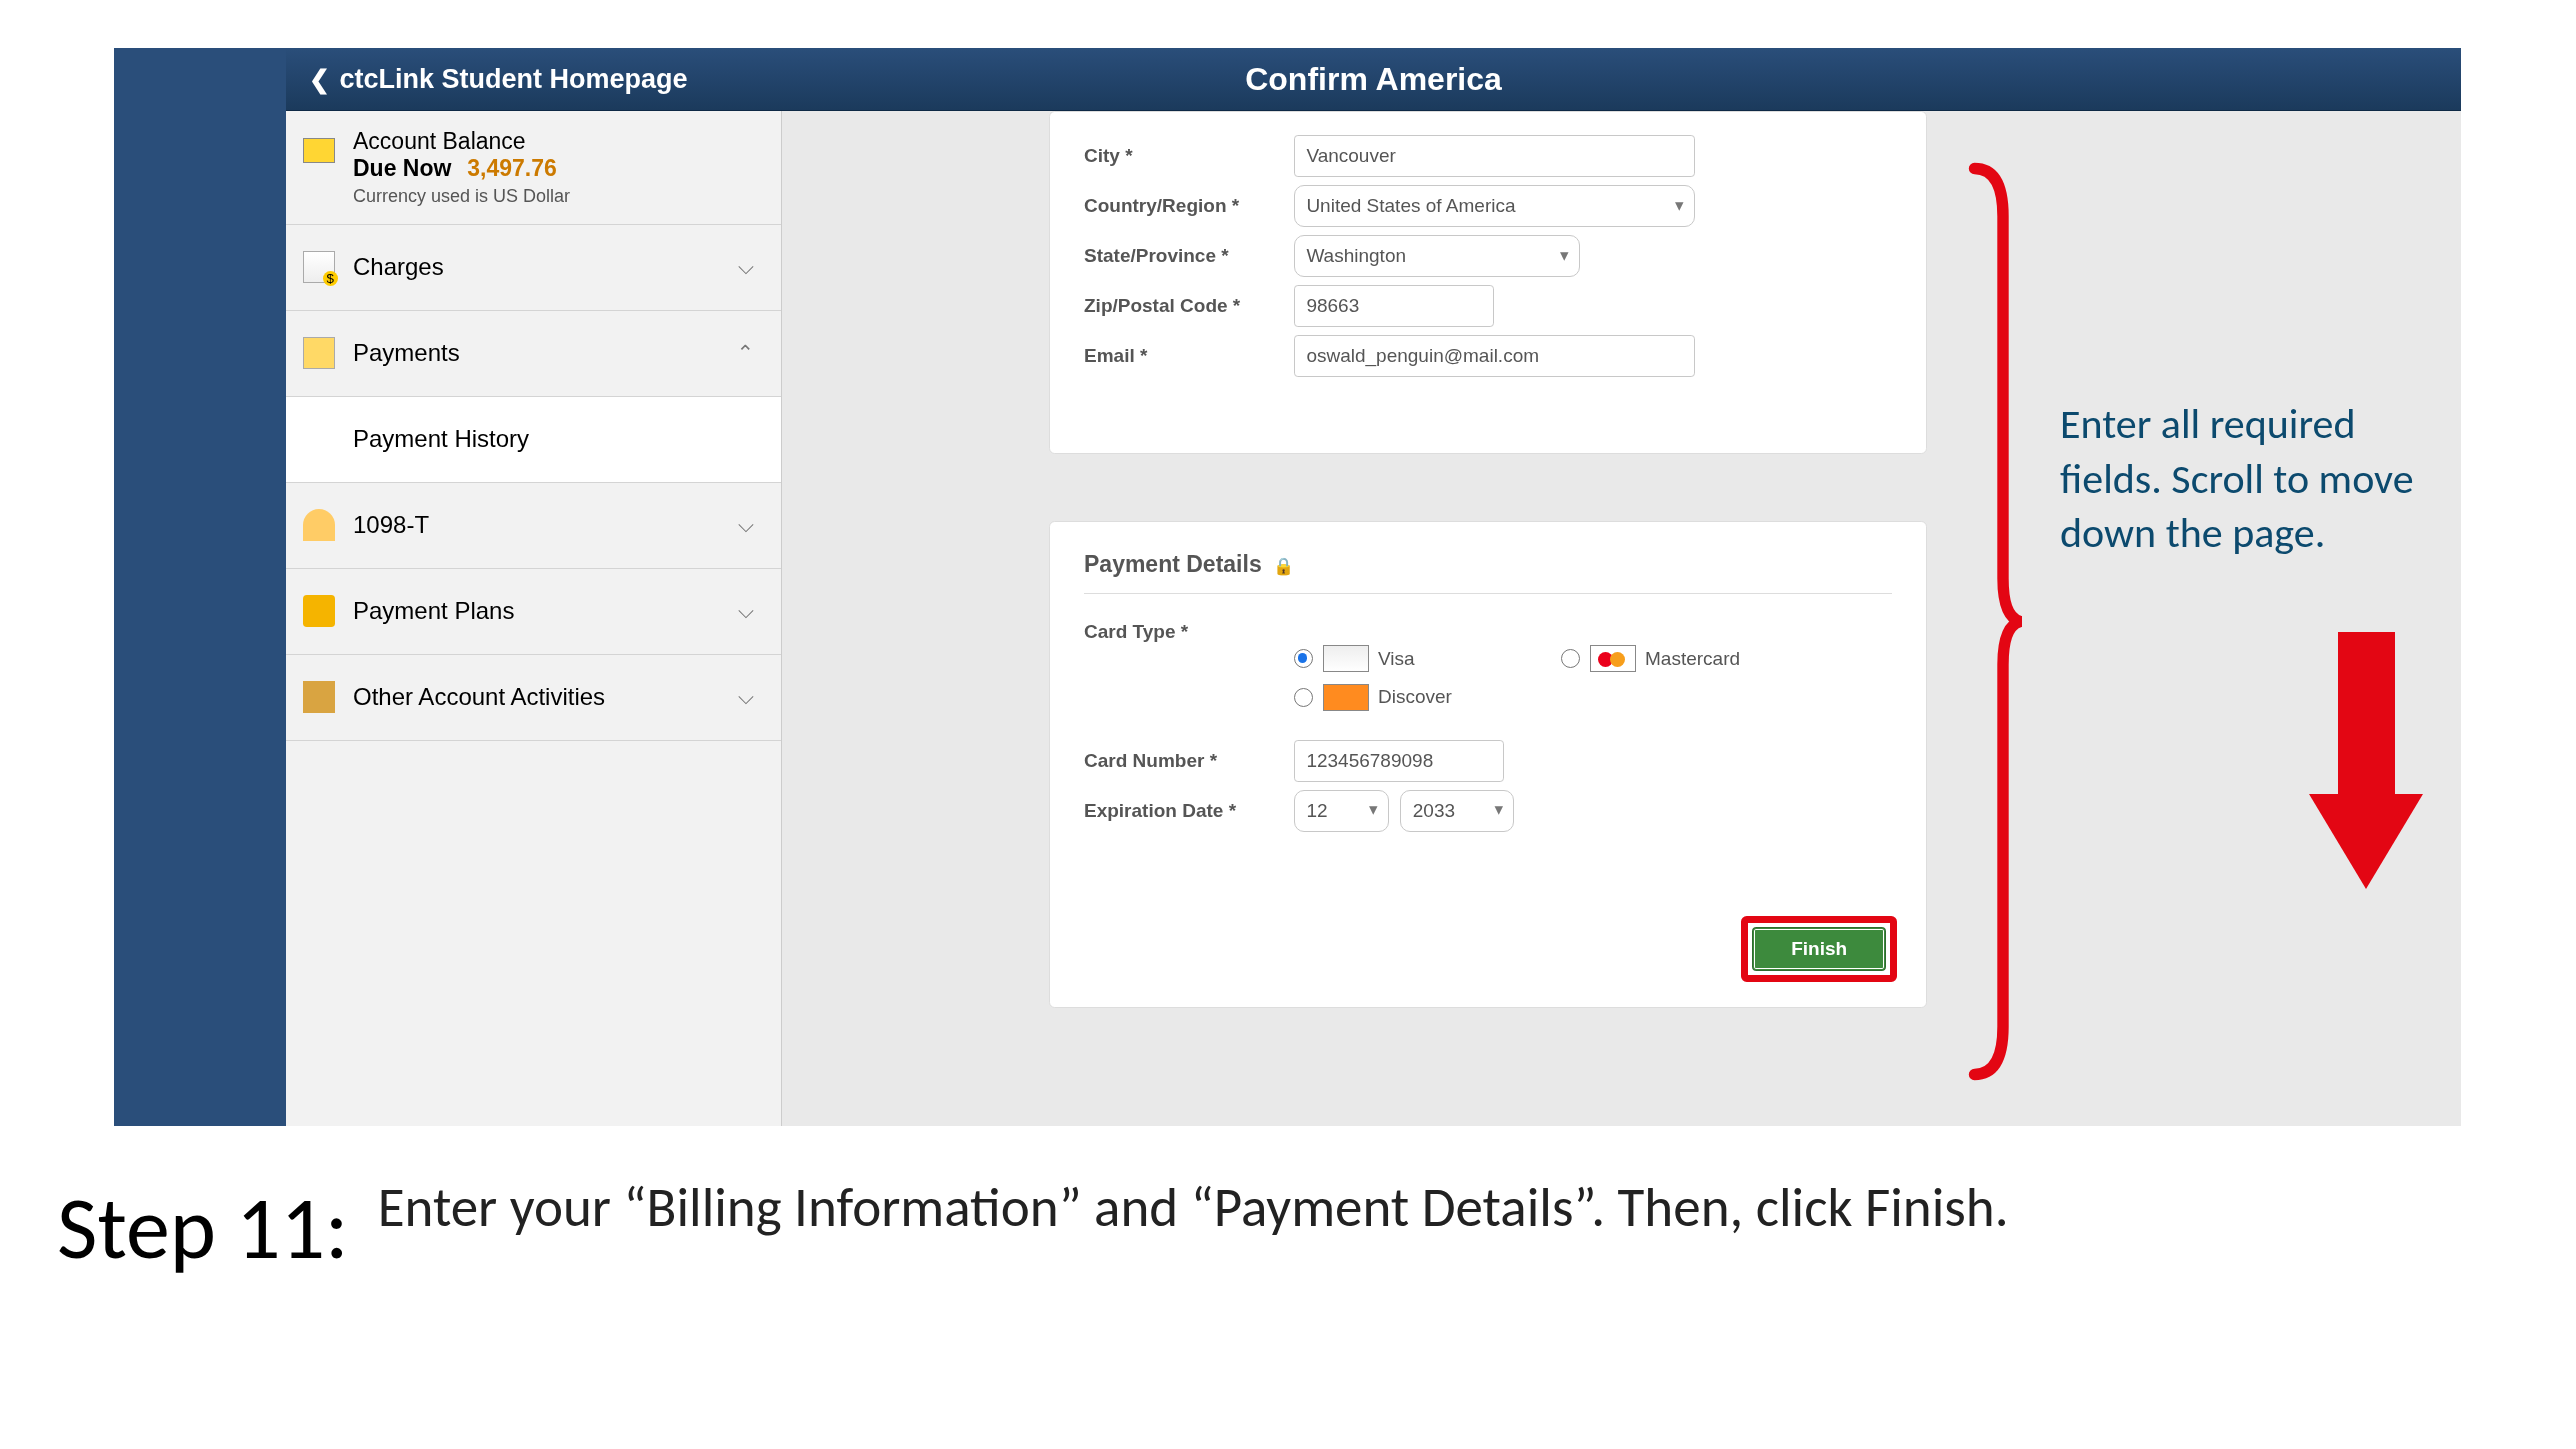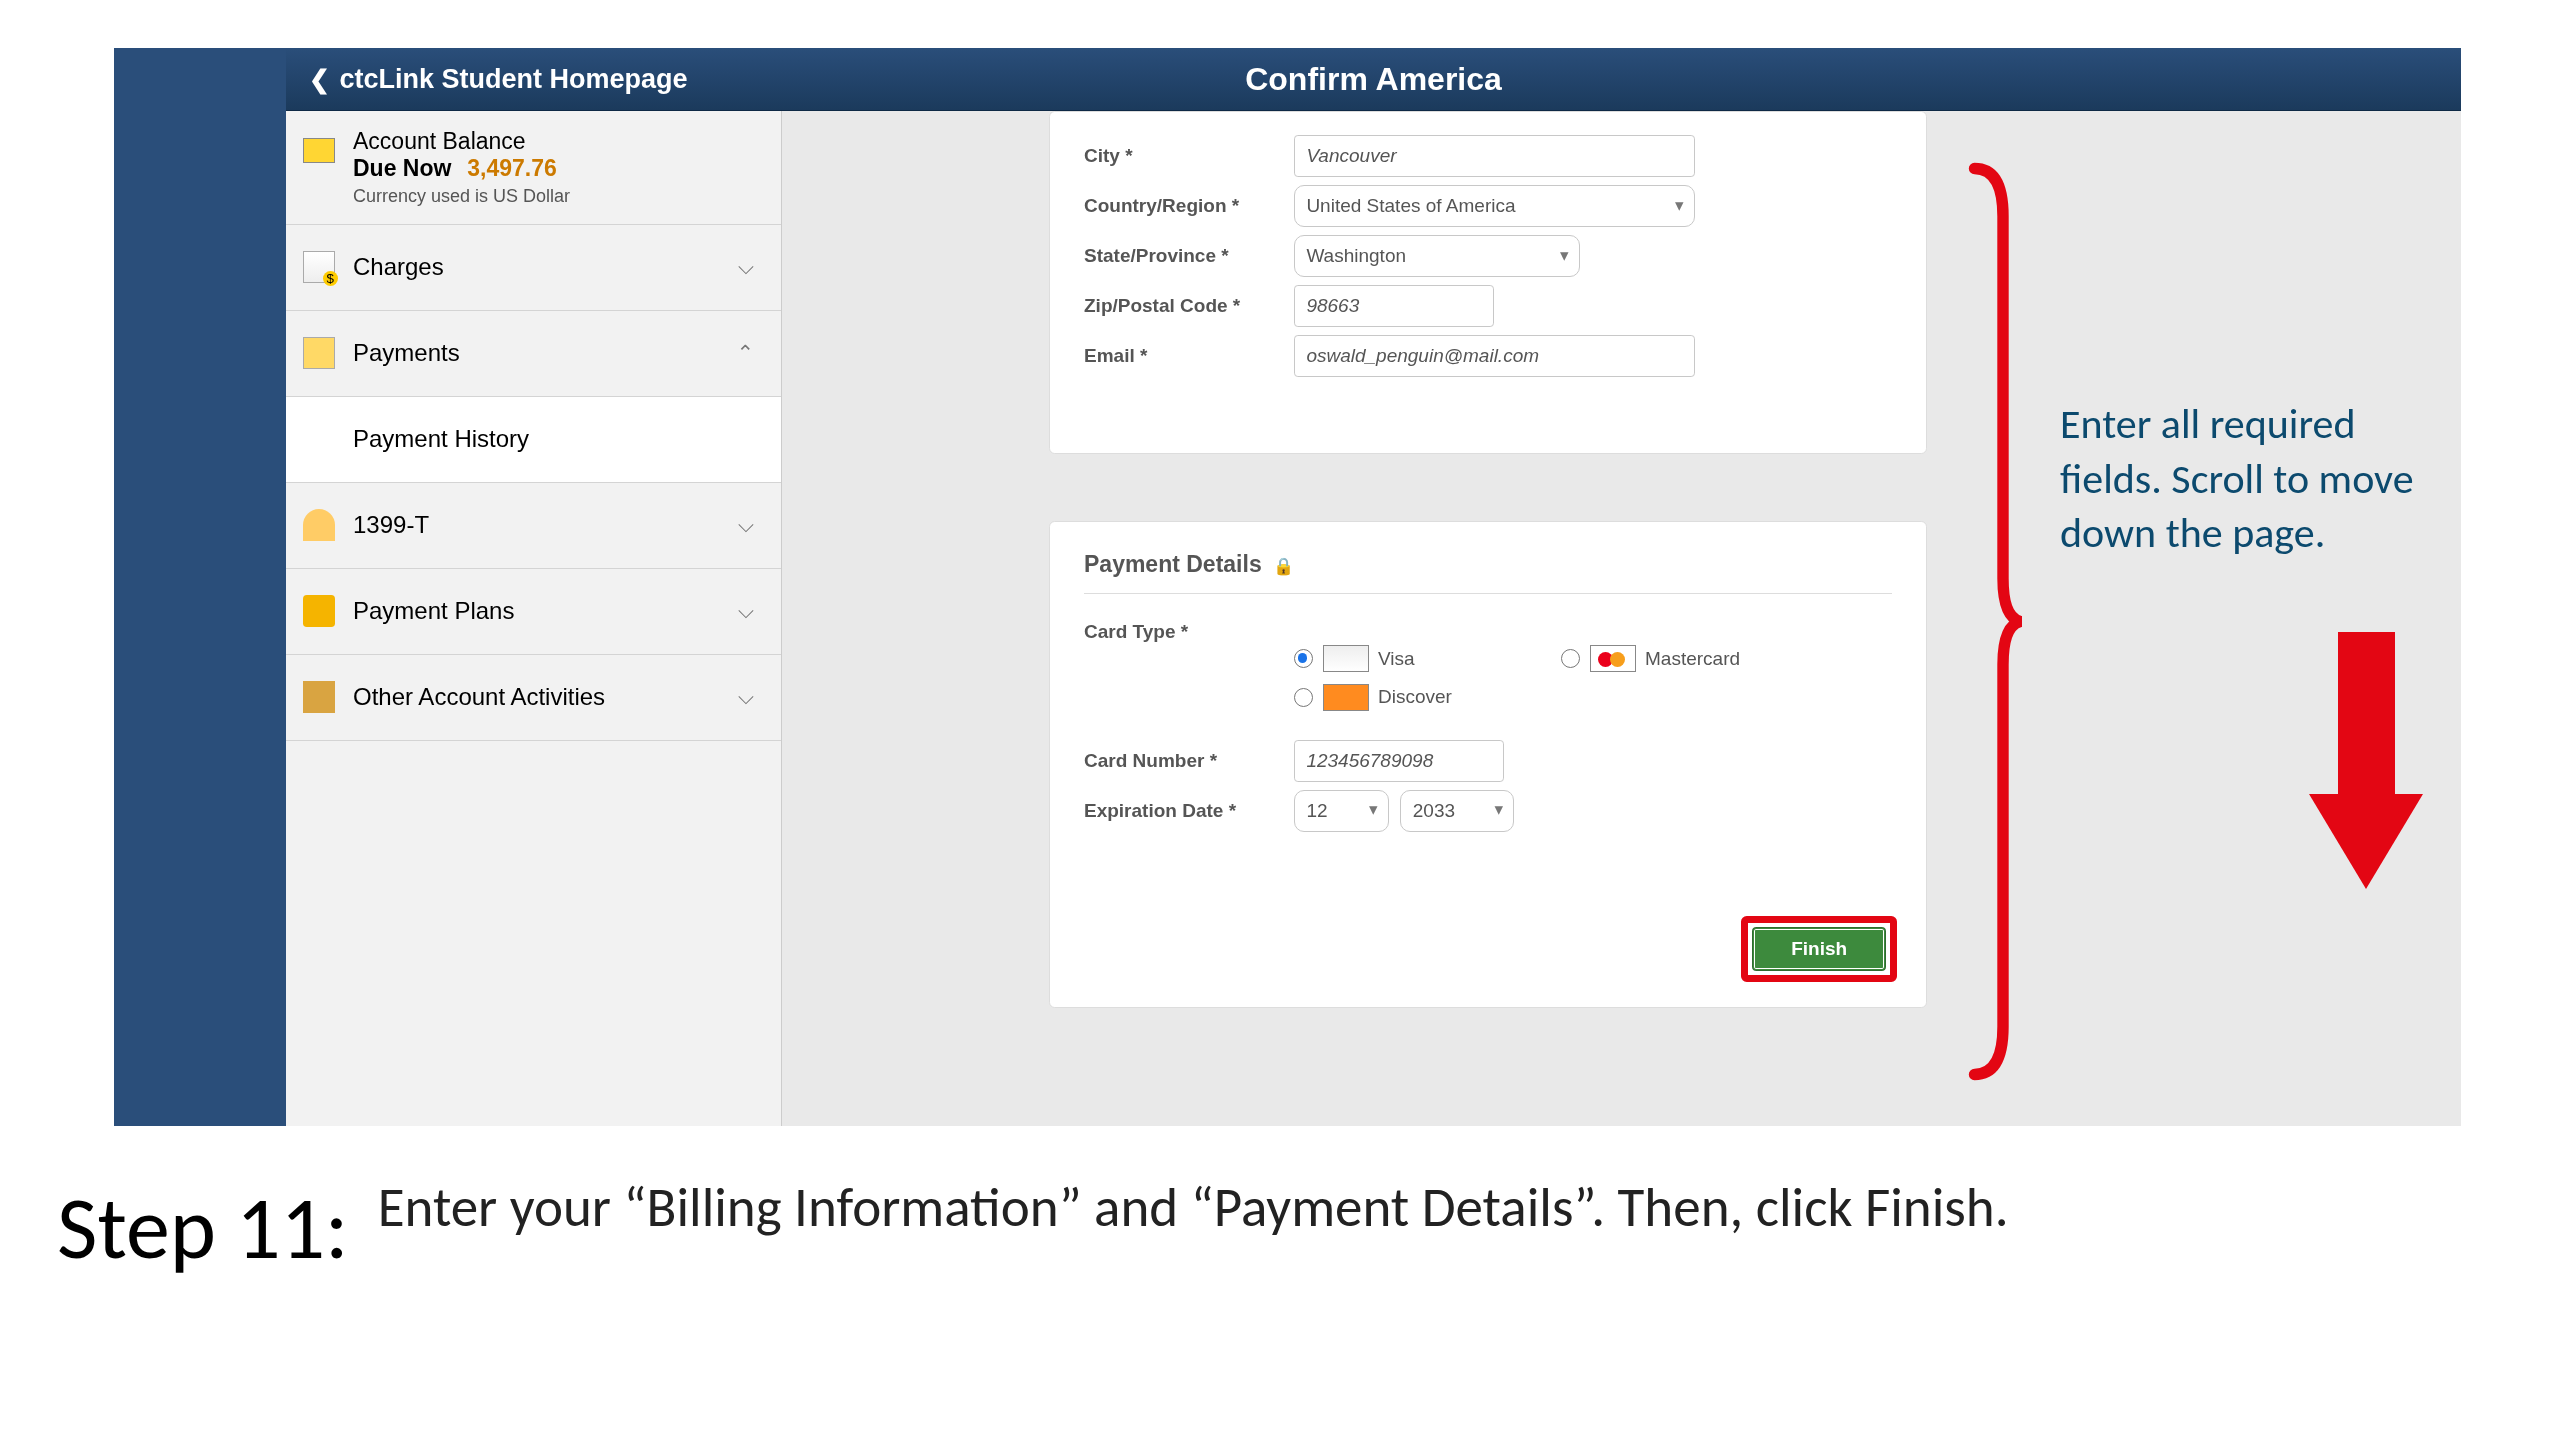--- a/index.html
+++ b/index.html
@@ -176,21 +176,20 @@
     font-weight:600;
   }
   .text-input {
     border:1px solid #c8c8c8;
     border-radius:3.8px;
     height: 42px;
     padding: 0 11.4px;
     font-size: 19px;
     color:#555;
     width: 248px;
-    font-style: italic;
   }
   .text-input.wide { width: 401px; }
   .text-input.narrow { width: 200px; }
   .select-input {
     border:1px solid #c8c8c8;
     border-radius:10px;
     height:42px;
     padding: 0 29px 0 11.4px;
     font-size:19px;
     color:#555;
@@ -390,21 +389,21 @@
         <span>Payments</span>
         <span class="chev-right">⌃</span>
       </div>
 
       <div class="sub-item">
         <span>Payment History</span>
       </div>
 
       <div class="nav-item">
         <div class="nav-icon icon-1098t"></div>
-        <span>1399-T</span>
+        <span>1098-T</span>
         <span class="chev-right">⌵</span>
       </div>
 
       <div class="nav-item">
         <div class="nav-icon icon-plans"></div>
         <span>Payment Plans</span>
         <span class="chev-right">⌵</span>
       </div>
 
       <div class="nav-item">

